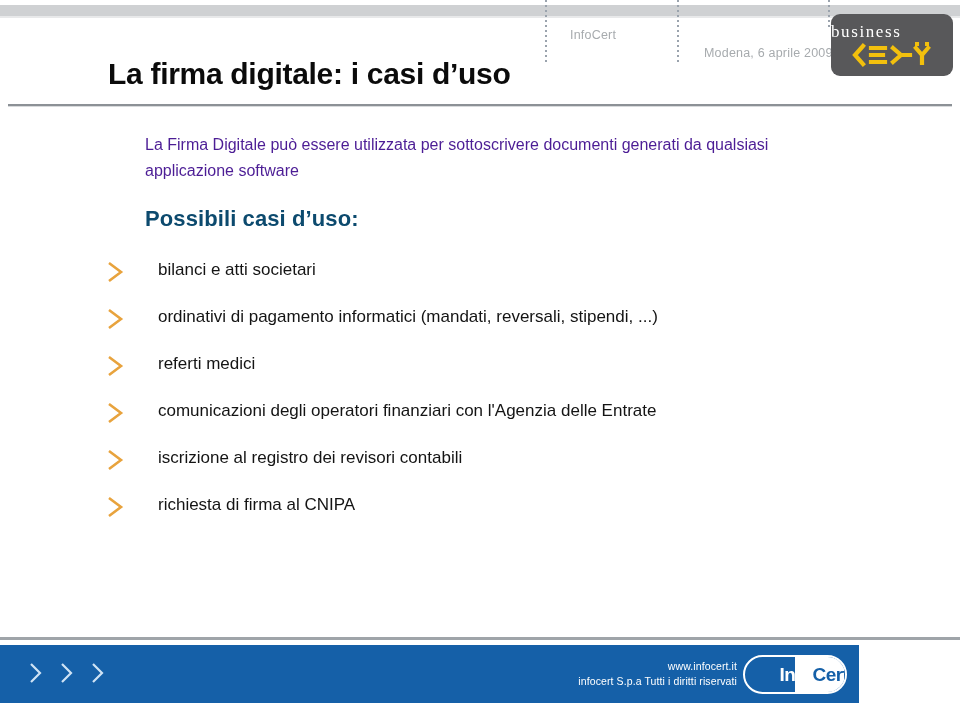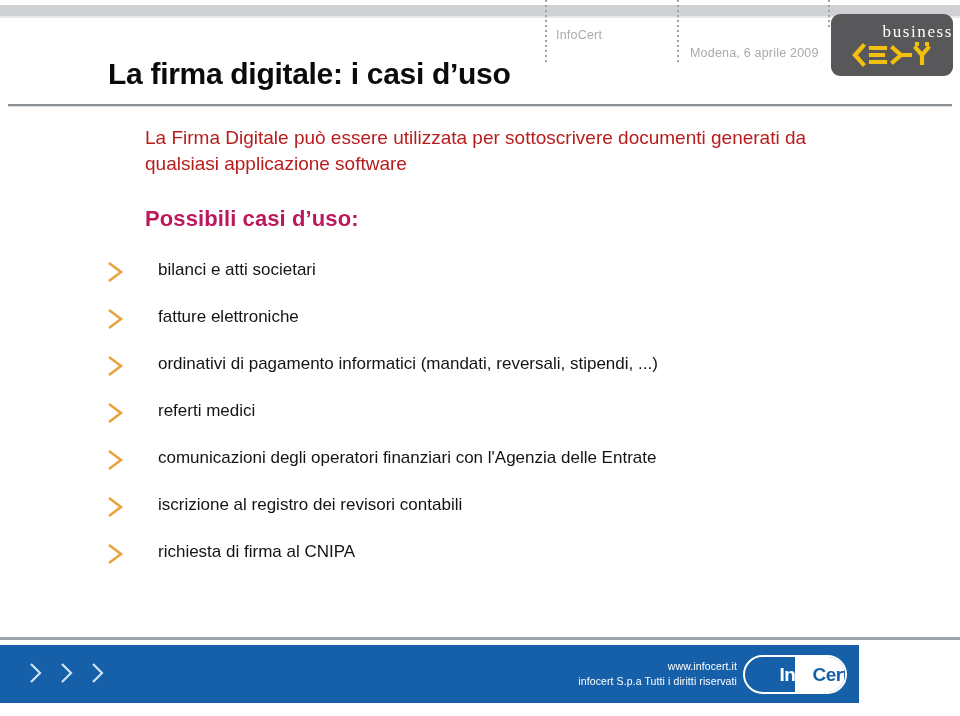--- a/index.html
+++ b/index.html
@@ -51,34 +51,35 @@
   .dotted-sep.s2 { left: 677px; height: 62px; }
   .dotted-sep.s3 { left: 828px; height: 30px; }
 
   
   .meta {
     position: absolute;
     color: #a7abae;
     font-size: 12.5px;
     letter-spacing: 0.2px;
     white-space: nowrap;
+    margin-left: 14px;
   }
   .meta.infocert { left: 556px; top: 28px; }
   .meta.date { left: 690px; top: 46px; }
 
   
   .bk-logo {
     position: absolute;
     left: 831px;
     top: 14px;
     width: 122px;
     height: 62px;
     background: #58585a;
     border-radius: 9px;
-    text-align: right;
+    text-align: left;
     box-sizing: border-box;
     padding-top: 8px;
   }
   .bk-business {
     font-family: "Liberation Serif", serif;
     color: #ffffff;
     font-size: 17px;
     letter-spacing: 1.6px;
     line-height: 19px;
   }
@@ -115,34 +116,34 @@
     top: 106px;
     width: 944px;
     height: 1px;
     background: #d8dadc;
   }
 
   
   .intro {
     position: absolute;
     left: 145px;
-    top: 125px;
+    top: 132px;
     width: 700px;
-    font-size: 19px;
+    font-size: 16px;
     line-height: 26px;
-    color: #b91c1c;
+    color: #4c1d95;
   }
 
   .subhead {
     position: absolute;
     left: 145px;
     top: 206px;
     font-size: 22px;
     font-weight: bold;
-    color: #be185d;
+    color: #0c4a6e;
     letter-spacing: 0.1px;
     white-space: nowrap;
   }
 
   .bullets {
     position: absolute;
     left: 100px;
     top: 255px;
     width: 840px;
   }
@@ -294,28 +295,20 @@
 
     <div class="bullet">
       <span class="chev">
         <svg width="24" height="24" viewBox="0 0 24 24">
             <path d="M6 3 L18 12 L6 21" fill="none" stroke="#e8a33d" stroke-width="2.6" stroke-linecap="butt" stroke-linejoin="miter"></path>
           </svg>
       </span>
       <span class="btext">bilanci e atti societari</span>
     </div>
 
-    <div class="bullet">
-      <span class="chev">
-        <svg width="24" height="24" viewBox="0 0 24 24">
-            <path d="M6 3 L18 12 L6 21" fill="none" stroke="#e8a33d" stroke-width="2.6" stroke-linecap="butt" stroke-linejoin="miter"></path>
-          </svg>
-      </span>
-      <span class="btext">fatture elettroniche</span>
-    </div>
 
     <div class="bullet">
       <span class="chev">
         <svg width="24" height="24" viewBox="0 0 24 24">
             <path d="M6 3 L18 12 L6 21" fill="none" stroke="#e8a33d" stroke-width="2.6" stroke-linecap="butt" stroke-linejoin="miter"></path>
           </svg>
       </span>
       <span class="btext">ordinativi di pagamento informatici (mandati, reversali, stipendi, ...)</span>
     </div>
 

